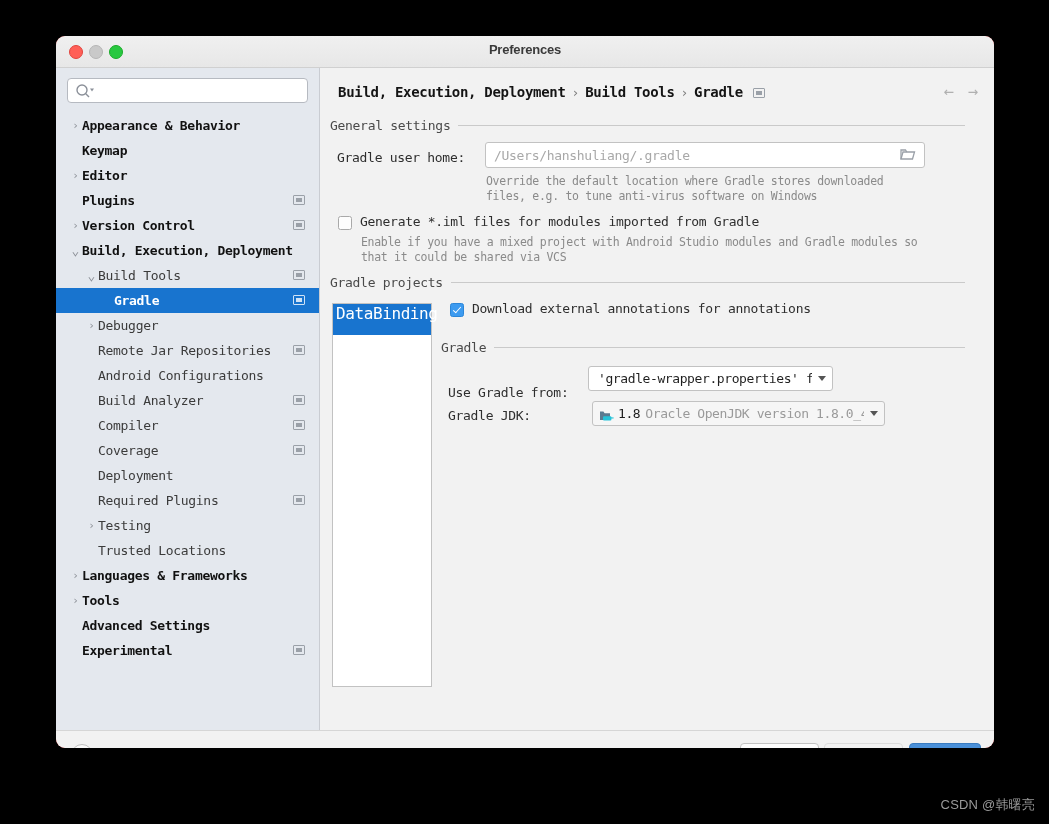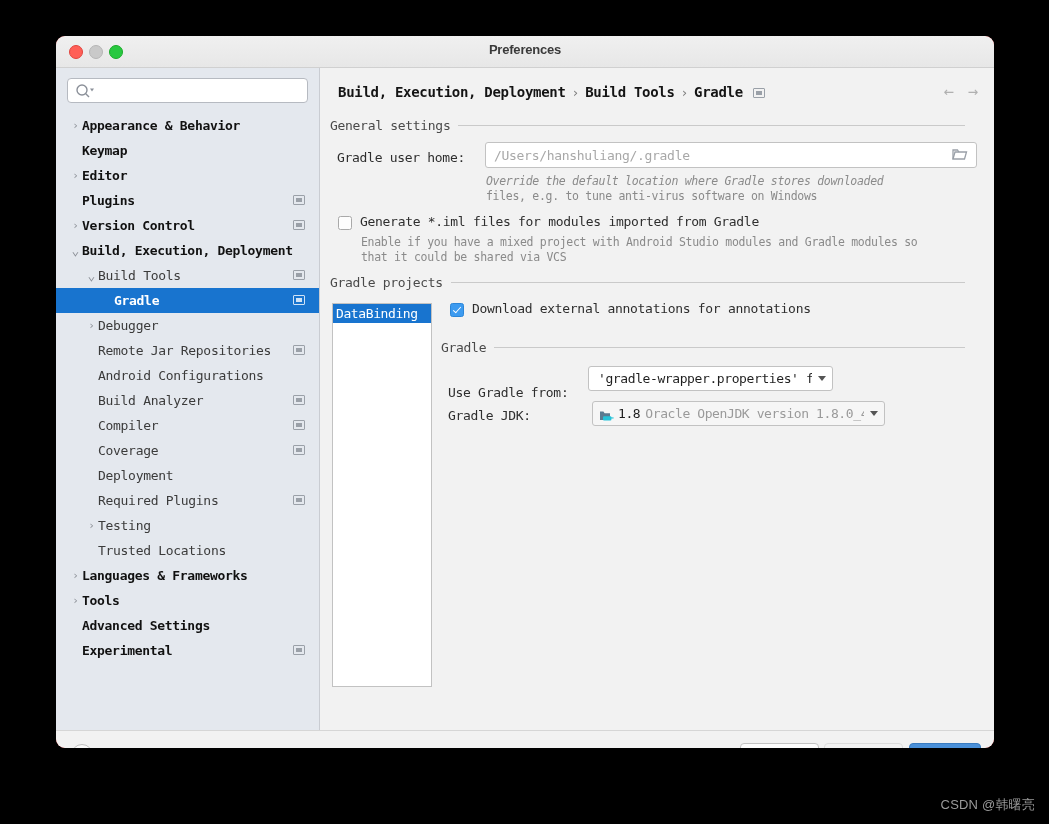--- a/index.html
+++ b/index.html
@@ -295,23 +295,23 @@
     position: absolute;
     left: 12px;
     top: 28px;
     width: 100px;
     height: 384px;
     background: #ffffff;
     border: 1px solid #c2c2c2;
     box-sizing: border-box;
   }
   #project-list .item {
-    height: 19px;
+    height: 31px;
     line-height: 19px;
-    font-size: 13px;
+    font-size: 16px;
     letter-spacing: -0.4px;
     padding-left: 3px;
     color: #1c1c1c;
   }
   #project-list .item.selected {
     background: #1874cf;
     color: #ffffff;
   }
 
   .dropdown {
@@ -556,31 +556,31 @@
         <span class="nav-arrow">→</span>
       </div>
 
       <div class="section-head" style="left:10px; top:50px; width:635px;">
         <span>General settings</span>
         <span class="rule" style="flex:1;"></span>
       </div>
 
       <div class="lbl" style="left:17px; top:82px;">Gradle user home:</div>
 
-      <div class="textfield" style="left:165px; top:74px; width:492px; height:26px;">
+      <div class="textfield" style="left:165px; top:74px; width:440px; height:26px;">
         <span class="ph">/Users/hanshuliang/.gradle</span>
         <span>
           <svg width="16" height="13" viewBox="0 0 16 13">
             <path d="M1,11 L3,4 L14.5,4 L12.5,11 Z" fill="none" stroke="#9aa0a8" stroke-width="1.3"></path>
             <path d="M1,11 L1,2 L5.5,2 L6.8,4" fill="none" stroke="#9aa0a8" stroke-width="1.3"></path>
           </svg>
         </span>
       </div>
 
-      <div class="hint" style="left:166px; top:106px;font-style:italic;">Override the default location where Gradle stores downloaded</div>
+      <div class="hint" style="left:166px; top:106px;">Override the default location where Gradle stores downloaded</div>
       <div class="hint" style="left:166px; top:121px;">files, e.g. to tune anti-virus software on Windows</div>
 
       <div class="checkbox" id="generate-iml-checkbox" style="left:18px; top:148px;"></div>
       <div class="lbl" style="left:40px; top:146px;">Generate *.iml files for modules imported from Gradle</div>
       <div class="hint" style="left:41px; top:167px;">Enable if you have a mixed project with Android Studio modules and Gradle modules so</div>
       <div class="hint" style="left:41px; top:182px;">that it could be shared via VCS</div>
 
       <div class="section-head" style="left:10px; top:207px; width:635px;">
         <span>Gradle projects</span>
         <span class="rule" style="flex:1;"></span>

